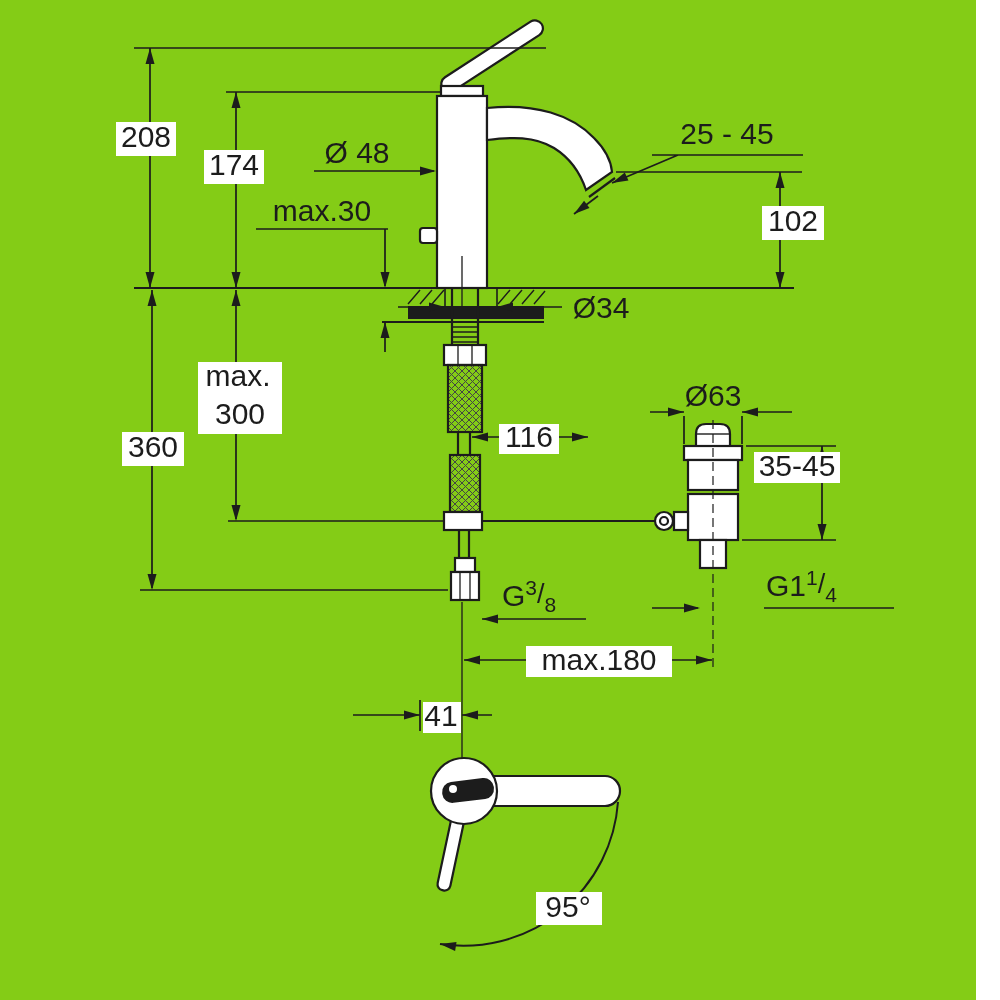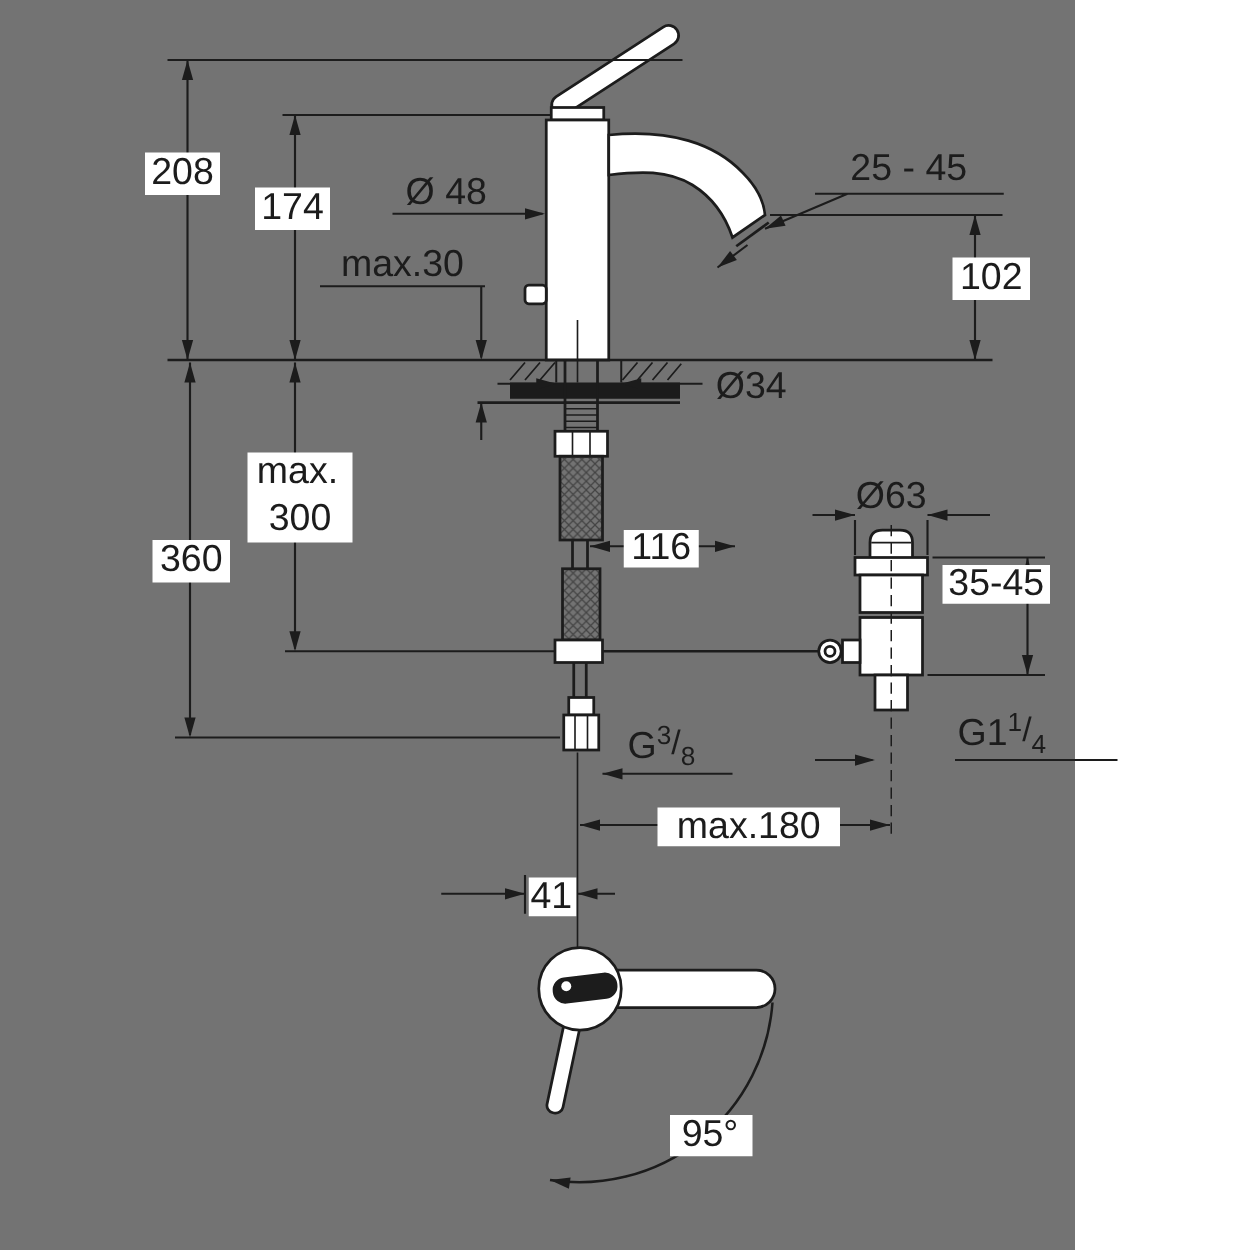--- a/index.html
+++ b/index.html
@@ -1,16 +1,16 @@
 <!DOCTYPE html>
 <html><head>
 <meta charset="utf-8">
 <style>
   html,body{margin:0;padding:0;background:#ffffff;}
-  .stage{width:860px;height:1000px;position:relative;background:#737373;}
+  .stage{width:976px;height:1000px;position:relative;background:#84cc16;}
   svg text{font-family:"Liberation Sans","DejaVu Sans",sans-serif;font-size:30px;fill:#1c1c1c;}
   .mid{text-anchor:middle;}
 </style>
 </head>
 <body>
 
 <div class="stage">
 <svg viewBox="0 0 1000 1000" width="1000" height="1000">
   <defs>
     <g id="ah">

